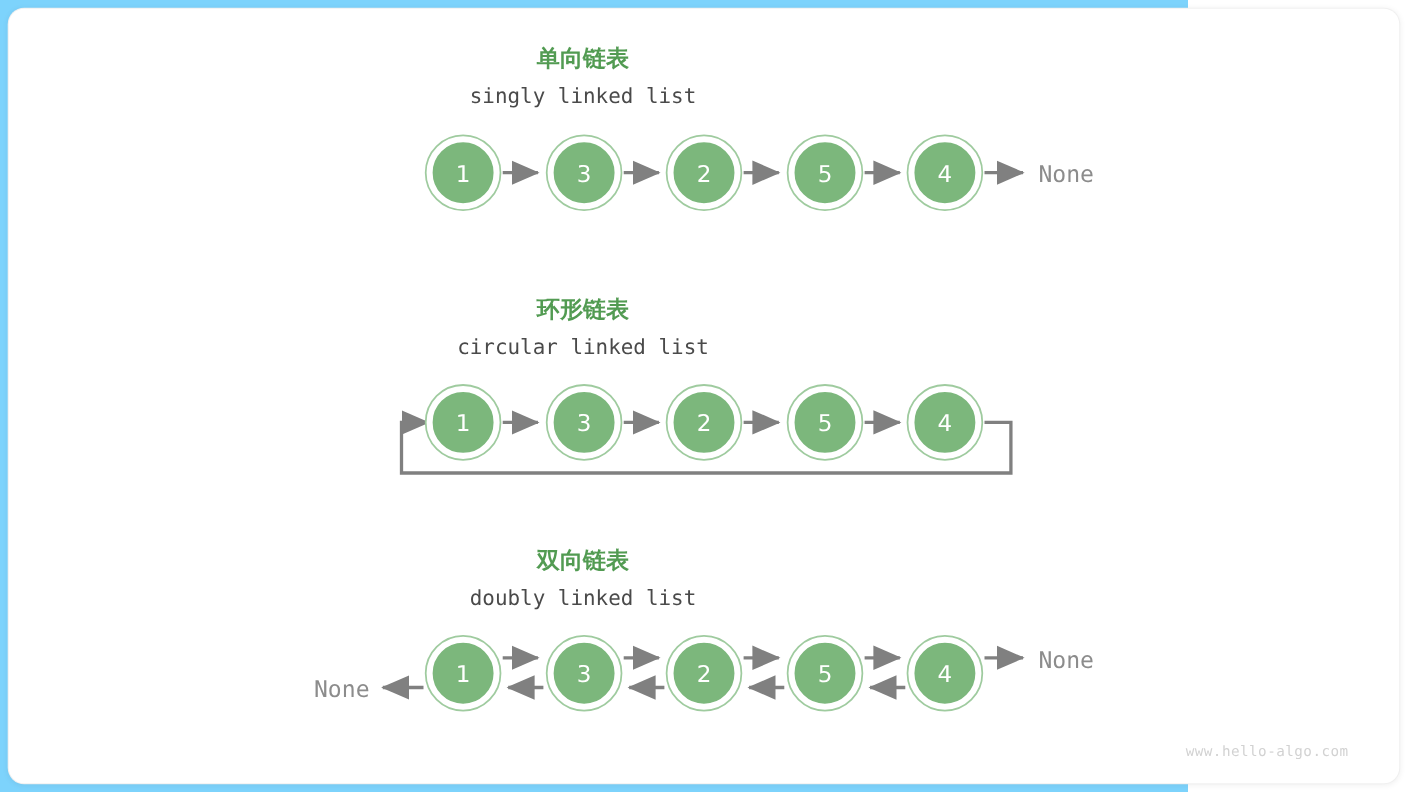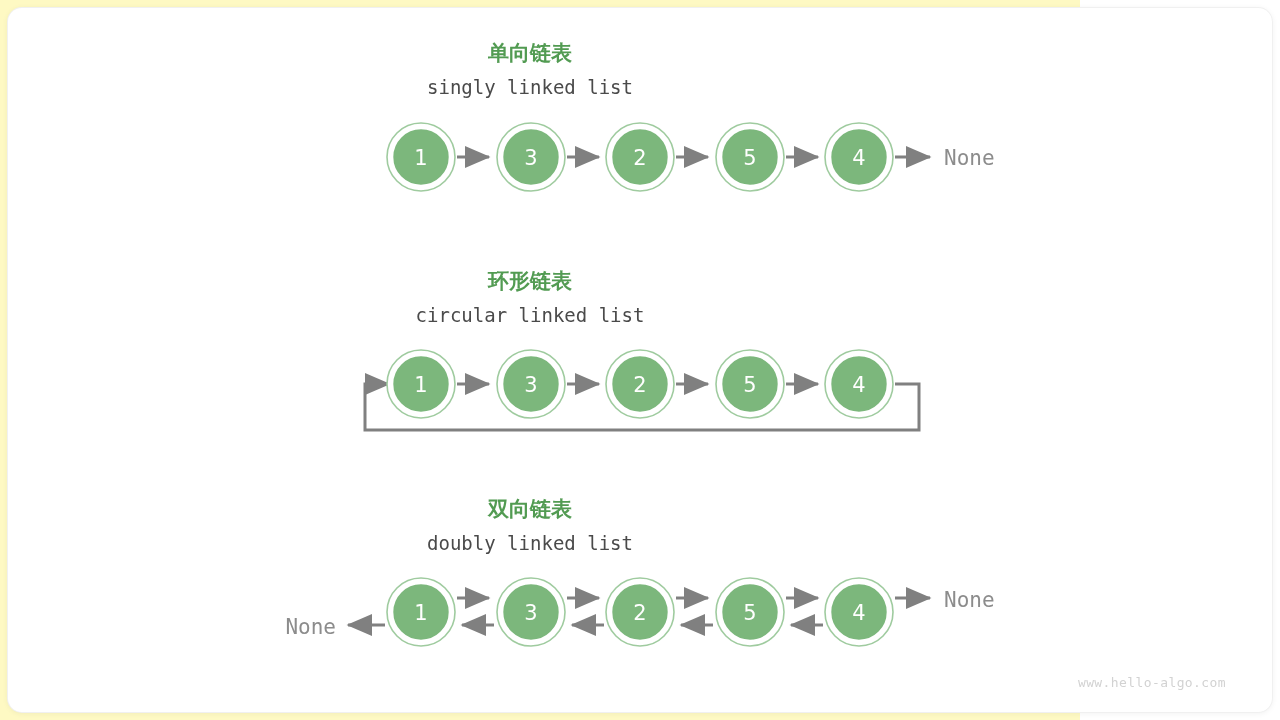--- a/index.html
+++ b/index.html
@@ -10,21 +10,21 @@
     height: 720px;
     overflow: hidden;
   }
   body {
     font-family: "DejaVu Sans", sans-serif;
   }
   #canvas {
     position: relative;
     width: 1080px;
     height: 720px;
-    background: #fef9c3;
+    background: #7dd3fc;
     text-align: right;
   }
   .card-frame {
     position: absolute;
     left: 8px;
     top: 8px;
     width: 1264px;
     height: 704px;
     background: #ffffff;
     border-radius: 14px;

